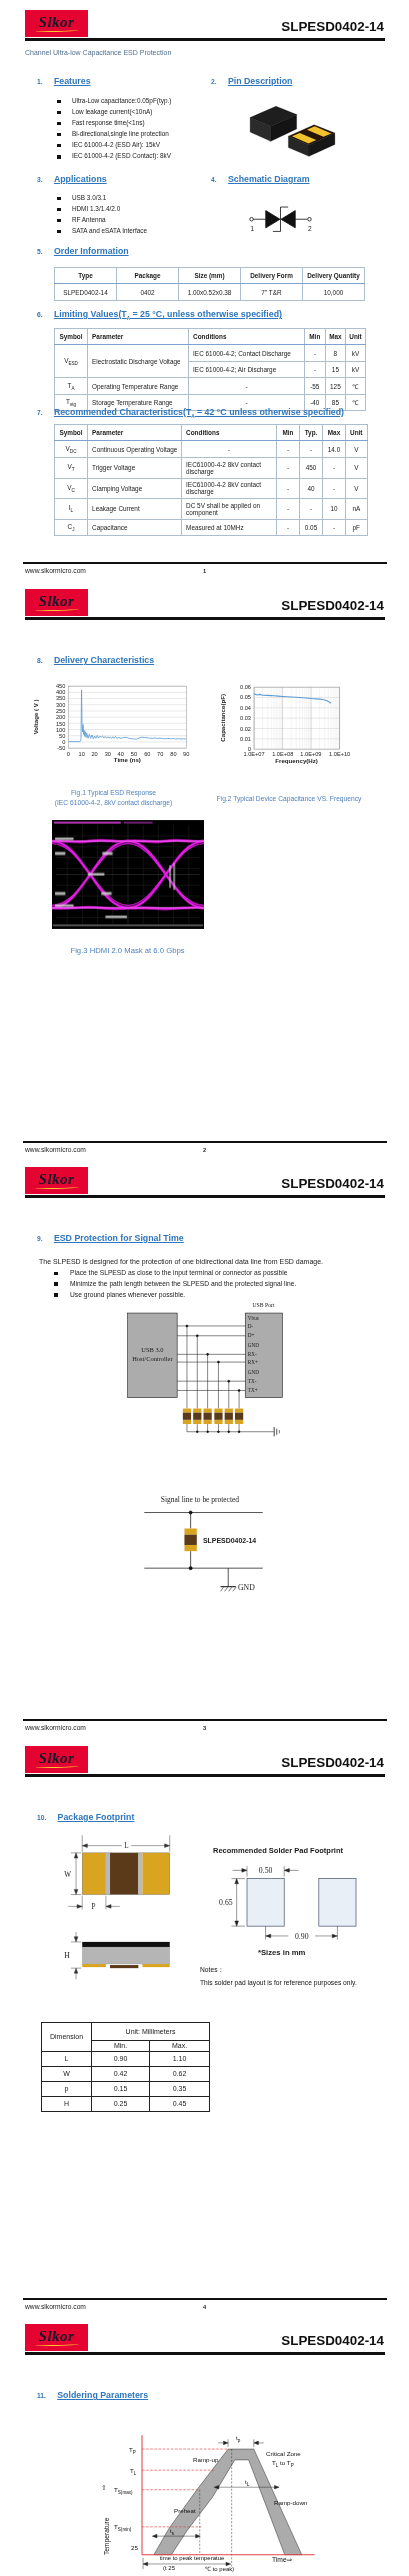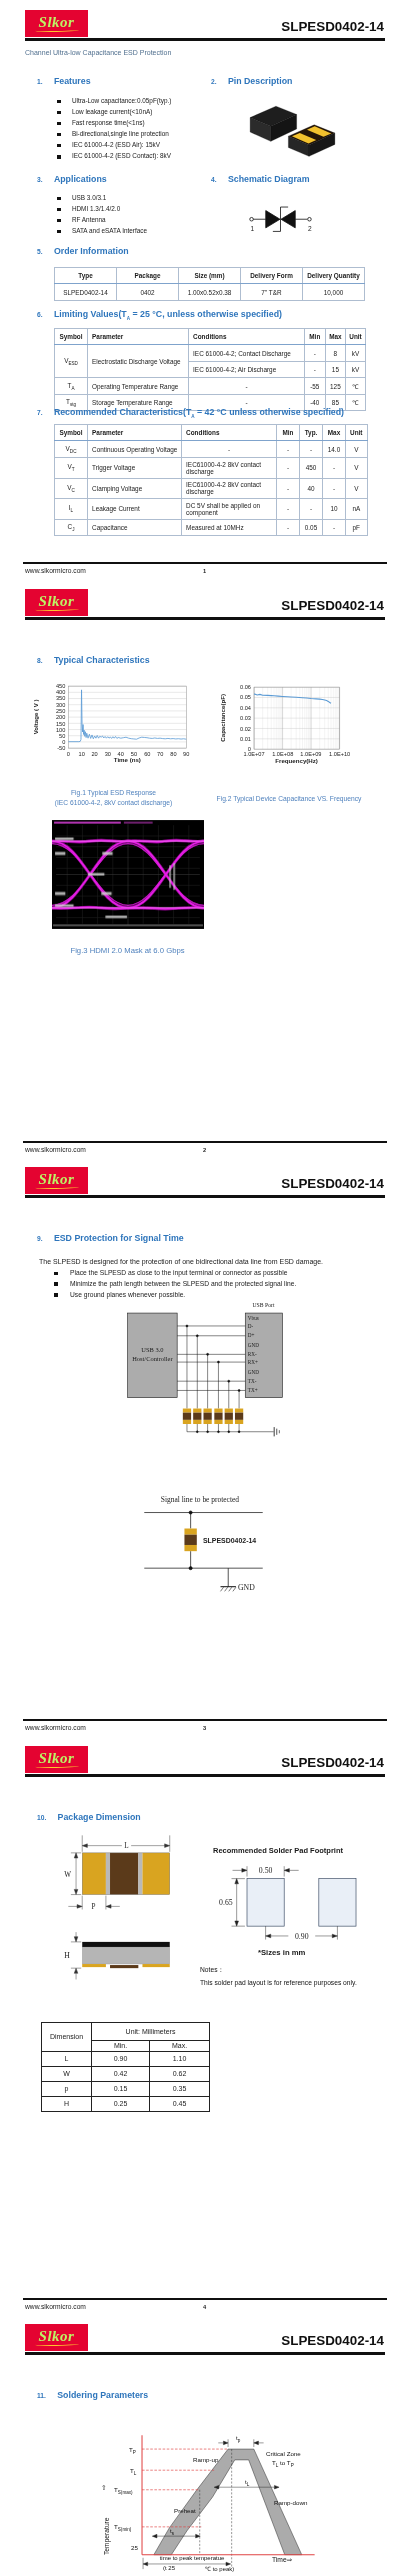--- a/index.html
+++ b/index.html
@@ -2,31 +2,31 @@
 <html style="font-size:8.2px"><head>
 <meta charset="utf-8">
 <style>
   html,body{margin:0;padding:0;background:#fff;}
   body{font-family:"Liberation Sans",sans-serif;color:#1a1a1a;}
   #stage{position:relative;width:409px;height:2893px;background:#fff;overflow:hidden;}
   .page{position:absolute;left:0;width:409px;height:579px;background:#fff;}
   .abs{position:absolute;}
   
   .logo{position:absolute;left:25px;top:10.3px;width:63px;height:27px;background:#E40331;display:flex;align-items:center;justify-content:center;}
-  .logo-text{font-family:"Liberation Serif",serif;font-style:italic;font-weight:bold;font-size:15px;color:#bef264;letter-spacing:0.5px;line-height:1;position:relative;top:-1.5px;}
+  .logo-text{font-family:"Liberation Serif",serif;font-style:italic;font-weight:bold;font-size:15px;color:#0f172a;letter-spacing:0.5px;line-height:1;position:relative;top:-1.5px;}
   .logo-swash{position:absolute;left:10.3px;bottom:5.2px;width:44px;height:2.6px;border-bottom:1.3px solid #FFC62F;border-radius:0 0 70% 40%;}
   .doc-title{position:absolute;right:25px;top:18.5px;font-size:13.4px;font-weight:bold;color:#111;}
   .hrule{position:absolute;left:25px;top:38px;width:360px;height:2.6px;background:#101010;}
   .frule{position:absolute;left:23px;top:562px;width:364px;height:2.1px;background:#101010;}
   .furl{position:absolute;left:25px;top:567px;font-size:6.7px;color:#222;}
   .fpage{position:absolute;left:0;top:568px;width:100%;text-align:center;font-size:5.7px;font-weight:bold;}
   
   .sec{position:absolute;display:flex;gap:11.3px;align-items:baseline;color:#2F76BC;font-weight:bold;white-space:nowrap;}
   .sec .n{font-size:6.7px;}
-  .sec .t{font-size: 8.8px;}
+  .sec .t{font-size: 8.8px; text-decoration: underline;}
   .hsub{font-size:6.2px;}
   
   ul.blist{list-style:none;margin:0;padding:0;position:absolute;}
   .blist li{display:flex;gap:11.3px;margin-bottom:4.4px;font-size:6.4px;line-height:6.7px;}
   .blist .sq{width:3.6px;height:3.6px;background:#111;flex:0 0 3.6px;margin-top:1.5px;}
   .blist2 li{font-size:6.7px;gap:12.4px;margin-bottom:4.1px;}
   .subtitle{position:absolute;left:25px;top:49px;font-size:7px;color:#51708F;}
   
   table.dtable{position:absolute;border-collapse:collapse;background:#fff;table-layout:fixed;}
   .dtable th,.dtable td{border:0.5px solid #AEBDD0;font-size:6.4px;padding:2.1px 3.1px;text-align:center;vertical-align:middle;color:#1a1a1a;}
@@ -318,21 +318,21 @@
 <div class="page" style="top:579px">
   <div class="logo">
     <span class="logo-text">Slkor</span>
     <span class="logo-swash"></span>
   </div>
   <div class="doc-title">SLPESD0402-14</div>
   <div class="hrule"></div>
 
   <div class="sec" style="left:37px;top:76px">
     <span class="n">8.</span>
-        <span class="t">Typical Characteristics</span>
+        <span class="t">Delivery Characteristics</span>
   </div>
 
   <svg class="abs" style="left:30px;top:102px" width="166" height="83" viewBox="0 0 322 162">
     <g id="fig1-grid" stroke="#c9c9c9" stroke-width="0.8">
           <line x1="74" y1="10" x2="304" y2="10"></line>
           <line x1="74" y1="22.1" x2="304" y2="22.1"></line>
           <line x1="74" y1="34.2" x2="304" y2="34.2"></line>
           <line x1="74" y1="46.3" x2="304" y2="46.3"></line>
           <line x1="74" y1="58.4" x2="304" y2="58.4"></line>
           <line x1="74" y1="70.5" x2="304" y2="70.5"></line>
@@ -668,21 +668,21 @@
 <div class="page" style="top:1736px">
   <div class="logo">
     <span class="logo-text">Slkor</span>
     <span class="logo-swash"></span>
   </div>
   <div class="doc-title">SLPESD0402-14</div>
   <div class="hrule"></div>
 
   <div class="sec" style="left:37px;top:76px">
     <span class="n">10.</span>
-        <span class="t">Package Dimension</span>
+        <span class="t">Package Footprint</span>
   </div>
 
   <svg class="abs" style="left:57px;top:95px" width="139" height="88" viewBox="0 0 270 170">
     <g>
       <rect x="49" y="42" width="46" height="81" fill="#D9A420"></rect>
       <rect x="95" y="42" width="8" height="81" fill="#B9B9B9"></rect>
       <rect x="103" y="42" width="55" height="81" fill="#5B3A1A"></rect>
       <rect x="158" y="42" width="8" height="81" fill="#B9B9B9"></rect>
       <rect x="166" y="42" width="53" height="81" fill="#D9A420"></rect>
       <rect x="49" y="42" width="170" height="81" fill="none" stroke="#666" stroke-width="0.8"></rect>

